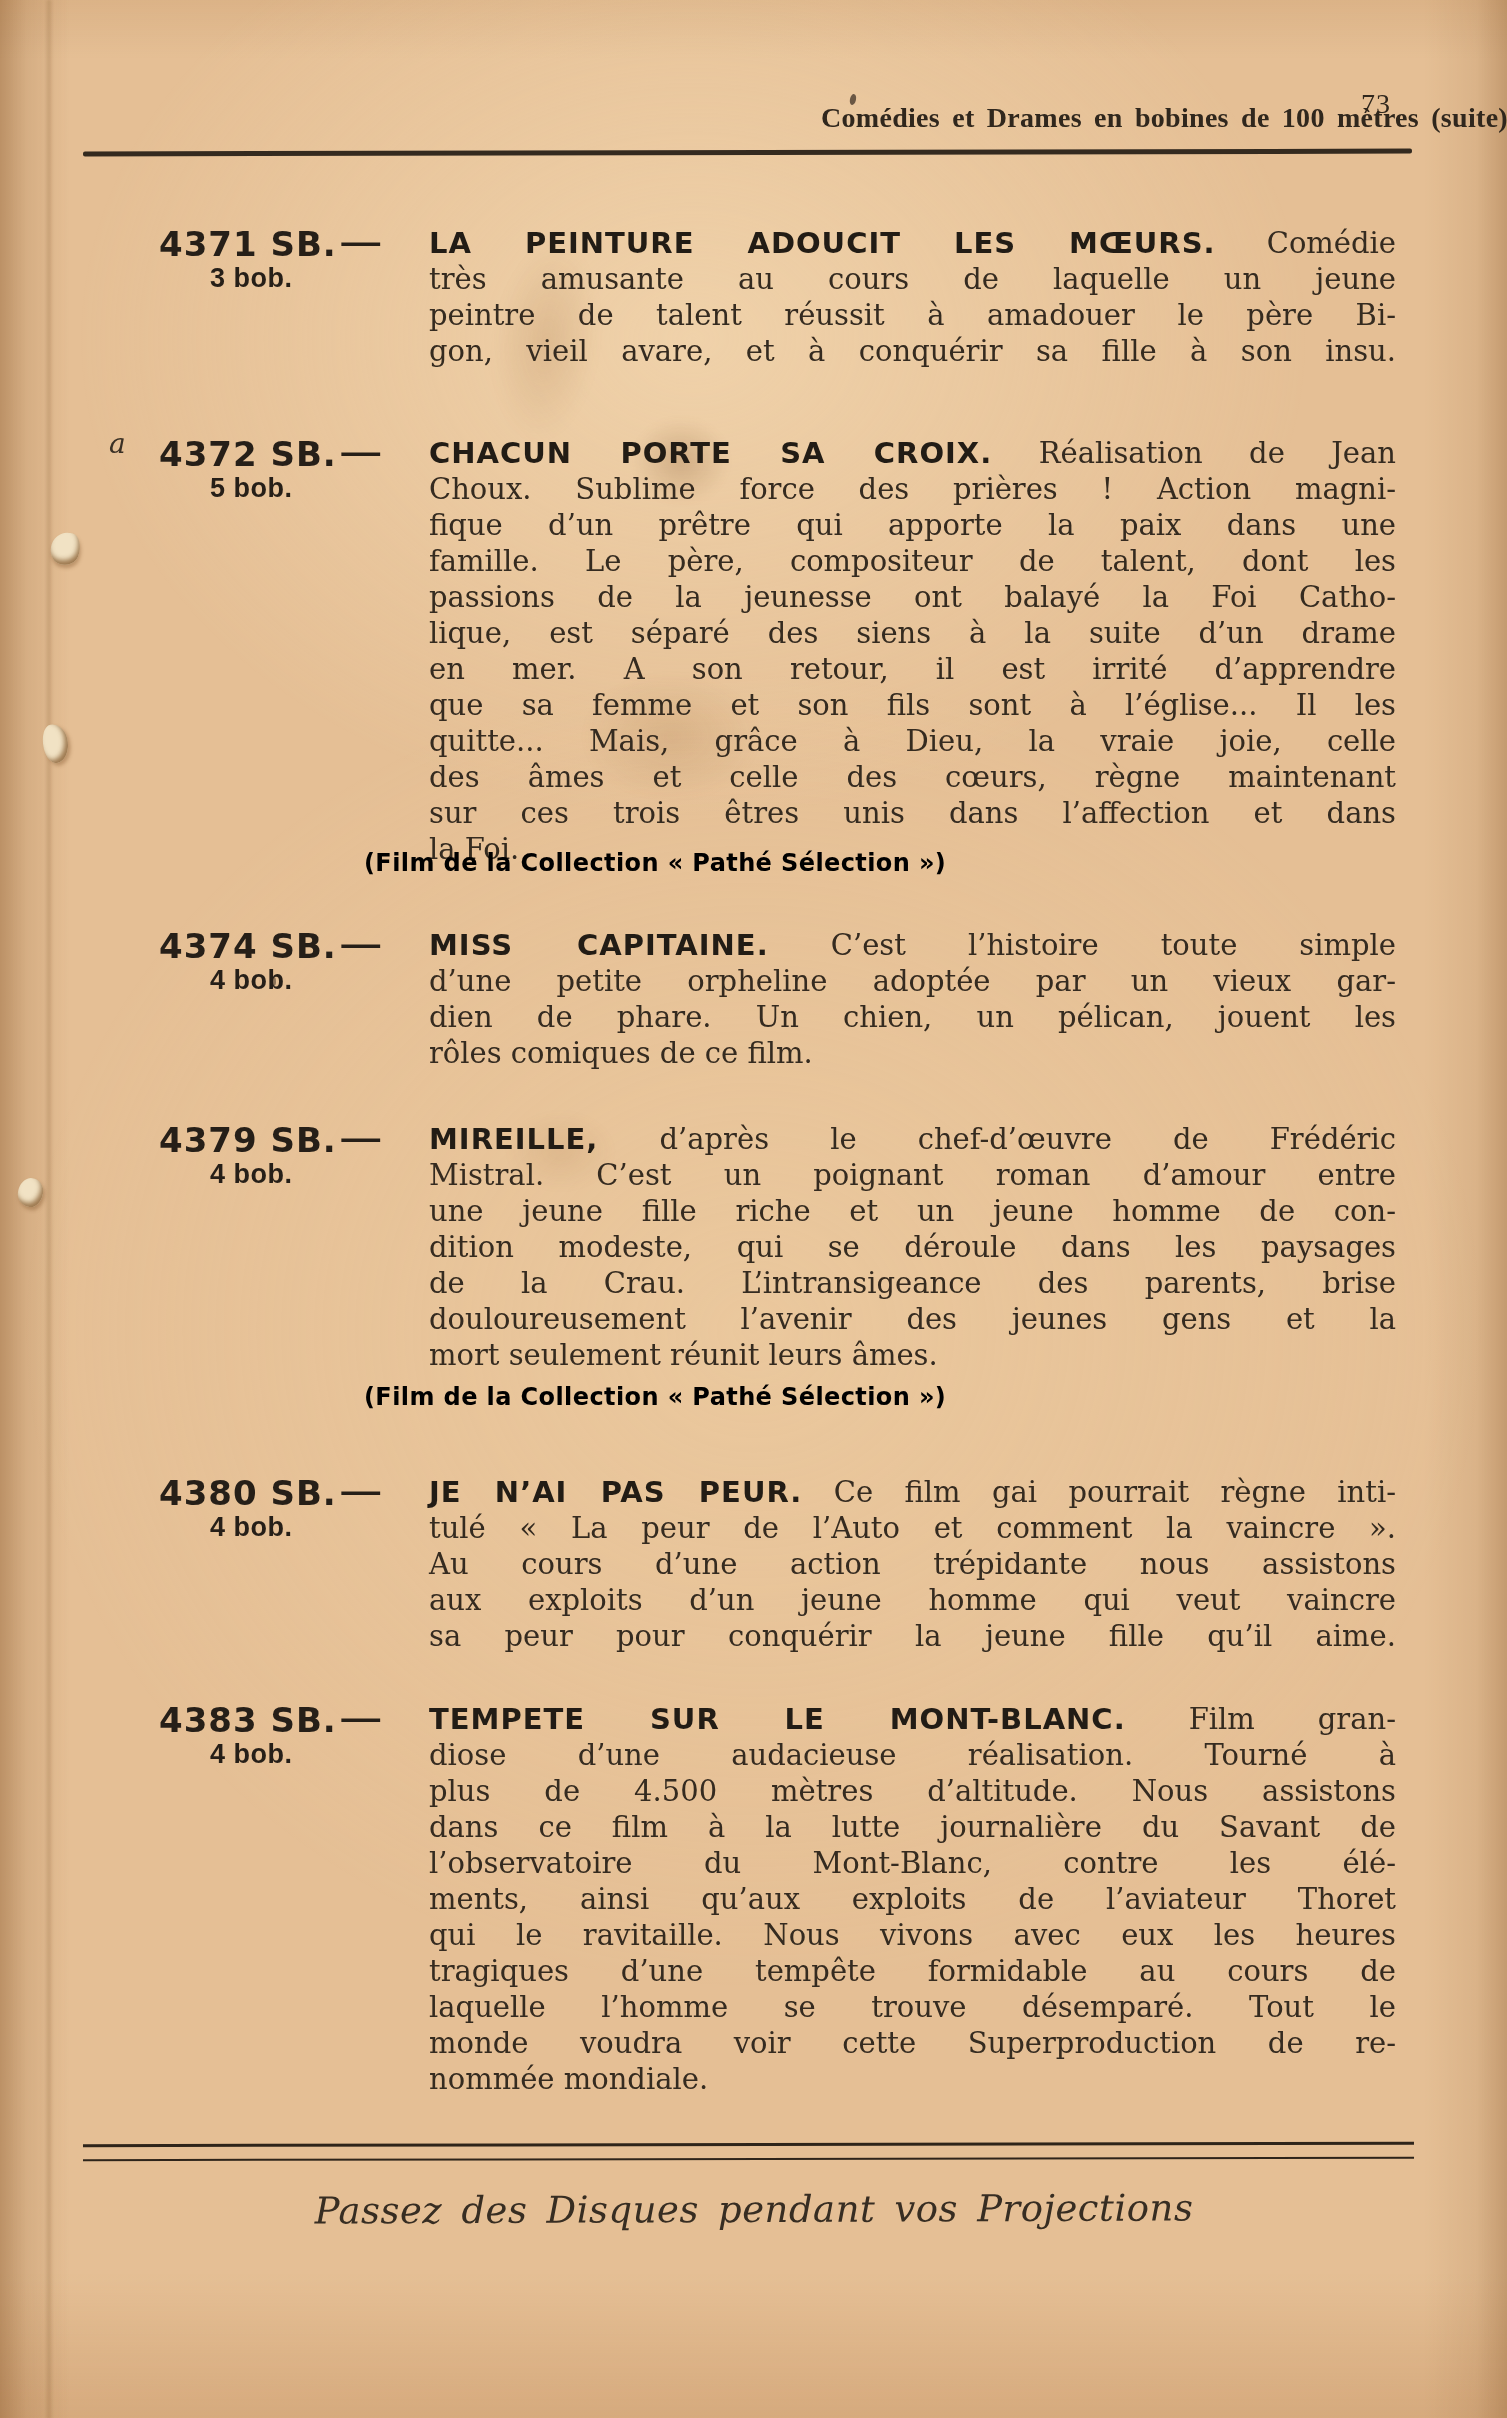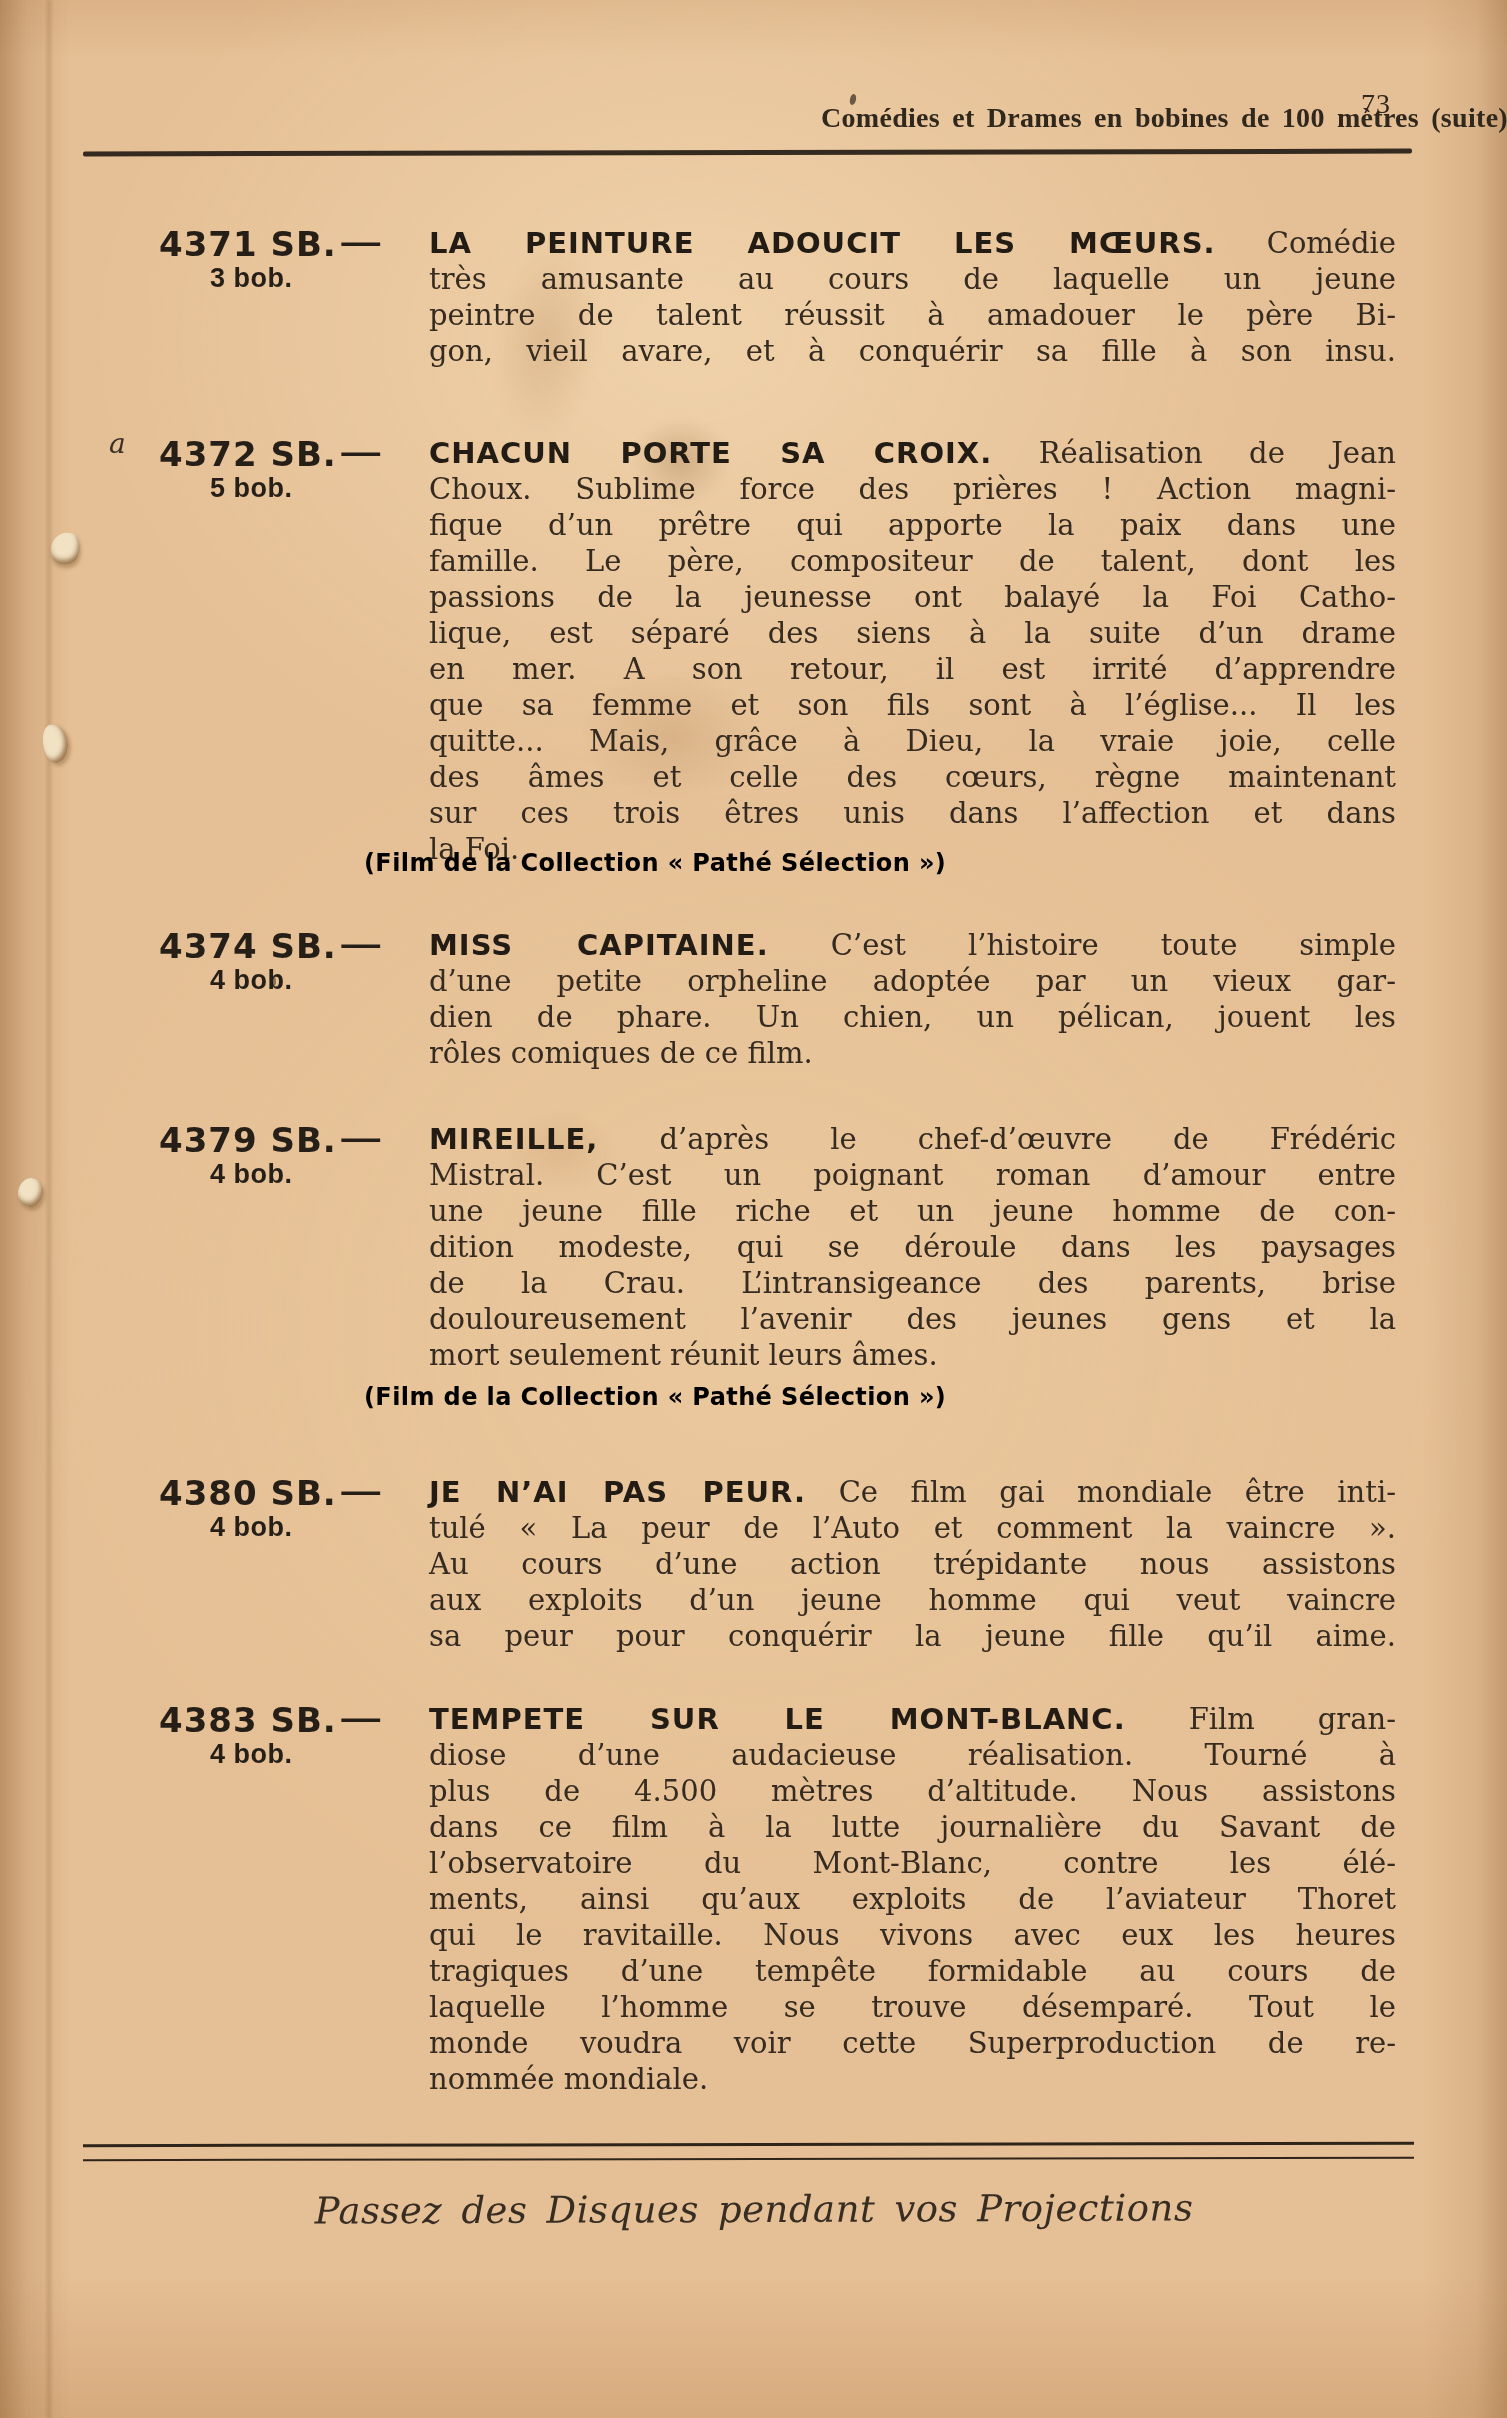--- a/index.html
+++ b/index.html
@@ -174,21 +174,21 @@
   </div>
 </div>
 
 <div class="note" style="top:1384px">(Film de la Collection « Pathé Sélection »)</div>
 
 <div class="entry" style="top:1474px">
   <div class="code">4380 SB.</div>
   <div class="reels">4 bob.</div>
   <div class="dash">—</div>
   <div class="desc">
-    <div class="line"><span class="t">JE N’AI PAS PEUR.</span> <span>Ce film gai mondiale être inti-</span></div>
+    <div class="line"><span class="t">JE N’AI PAS PEUR.</span> <span>Ce film gai pourrait règne inti-</span></div>
     <div class="line">tulé « La peur de l’Auto et comment la vaincre ».</div>
     <div class="line">Au cours d’une action trépidante nous assistons</div>
     <div class="line">aux exploits d’un jeune homme qui veut vaincre</div>
     <div class="line">sa peur pour conquérir la jeune fille qu’il aime.</div>
   </div>
 </div>
 
 <div class="entry" style="top:1701px">
   <div class="code">4383 SB.</div>
   <div class="reels">4 bob.</div>

